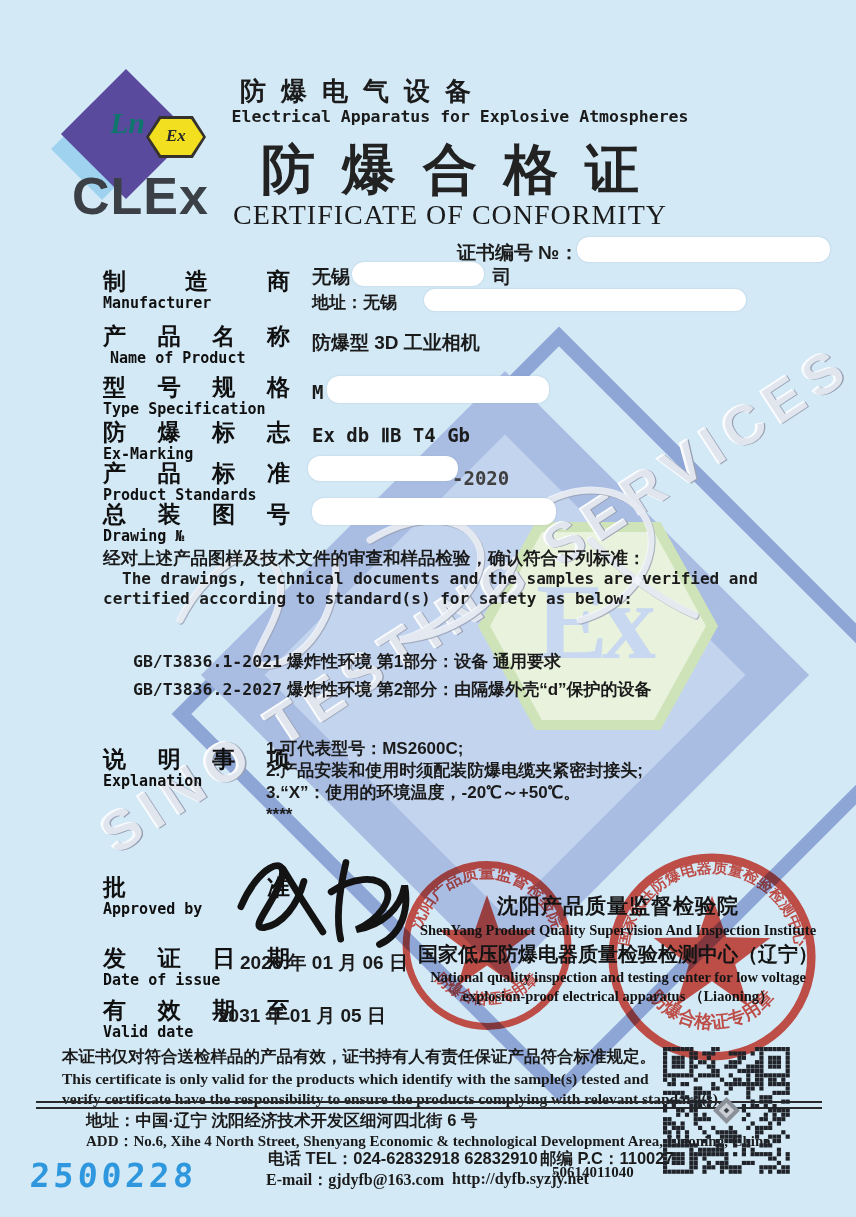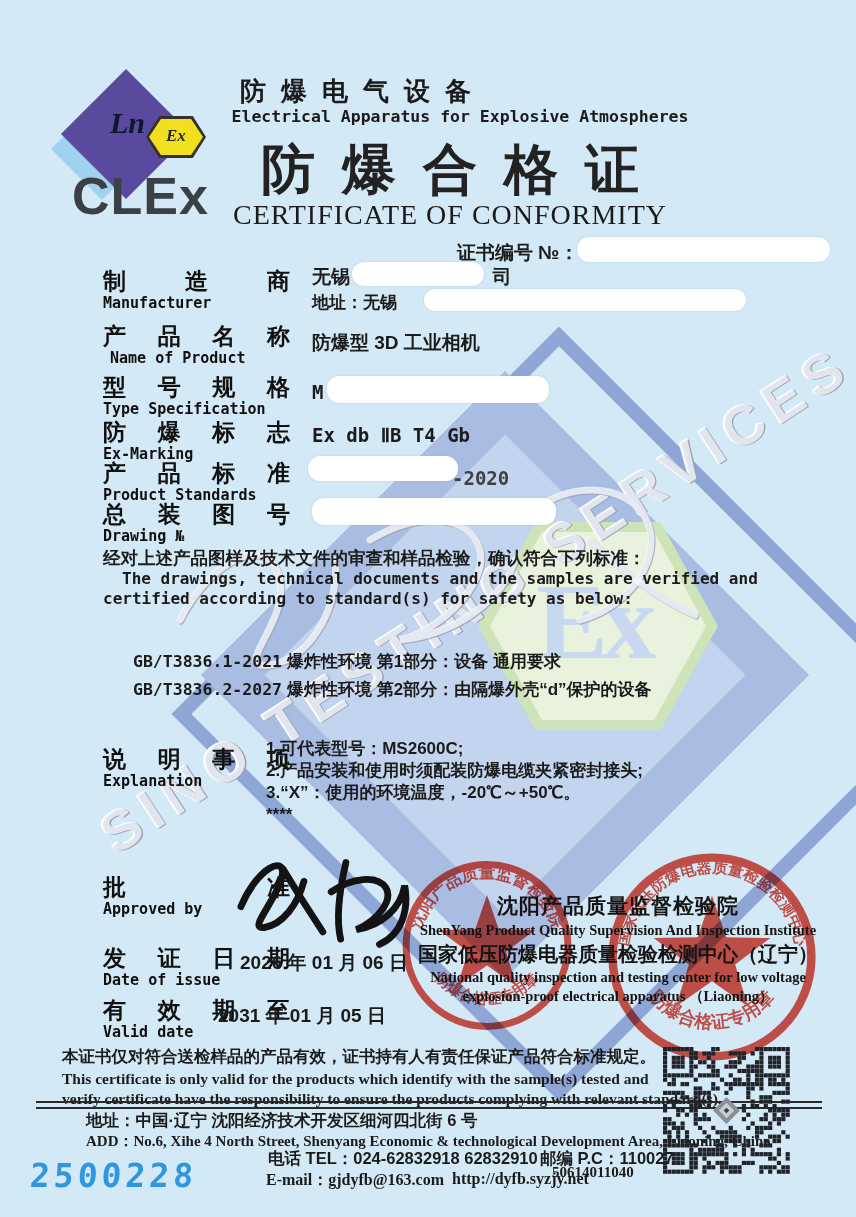--- a/index.html
+++ b/index.html
@@ -34,21 +34,21 @@
   .cert-title{font-size:54px; font-weight:700; letter-spacing:27px; text-align:center; color:#222;}
   .cert-title-en{font-family:"Liberation Serif", serif; font-size:28px; font-weight:500; text-align:center; letter-spacing:1px;}
   .certno{font-size:19px; font-weight:600; white-space:nowrap;}
   .certno b{font-size:20px; font-weight:700;}
 
   
   .logo-cl{font-size:52px; font-weight:700; color:#3a4046; letter-spacing:1px;
     font-family:"Liberation Sans", sans-serif;}
   .logo-d{position:absolute; transform:rotate(45deg);}
   .logo-mono{position:absolute; font-family:"Liberation Serif", serif; font-style:italic;
-    color:#0f172a; font-size:30px; font-weight:600;}
+    color:#0f766e; font-size:30px; font-weight:600;}
   .hex{position:absolute; clip-path:polygon(22% 0,78% 0,100% 50%,78% 100%,22% 100%,0 50%);}
   .hex-ex{position:absolute; font-family:"Liberation Serif", serif; font-style:italic;
     font-size:17px; font-weight:700; color:#2a2a2a;}
 
   
   .lbl{font-size:23px; font-weight:700; width:187px; color:#101010;
     text-align:justify; text-align-last:justify; white-space:nowrap;}
   .sub{font-family:"DejaVu Sans Mono", monospace; font-size:15px; font-weight:600; color:#101010;}
   .val{font-size:19px; font-weight:600;}
   .typ{font-family:"DejaVu Sans Mono", monospace; font-weight:600;}

